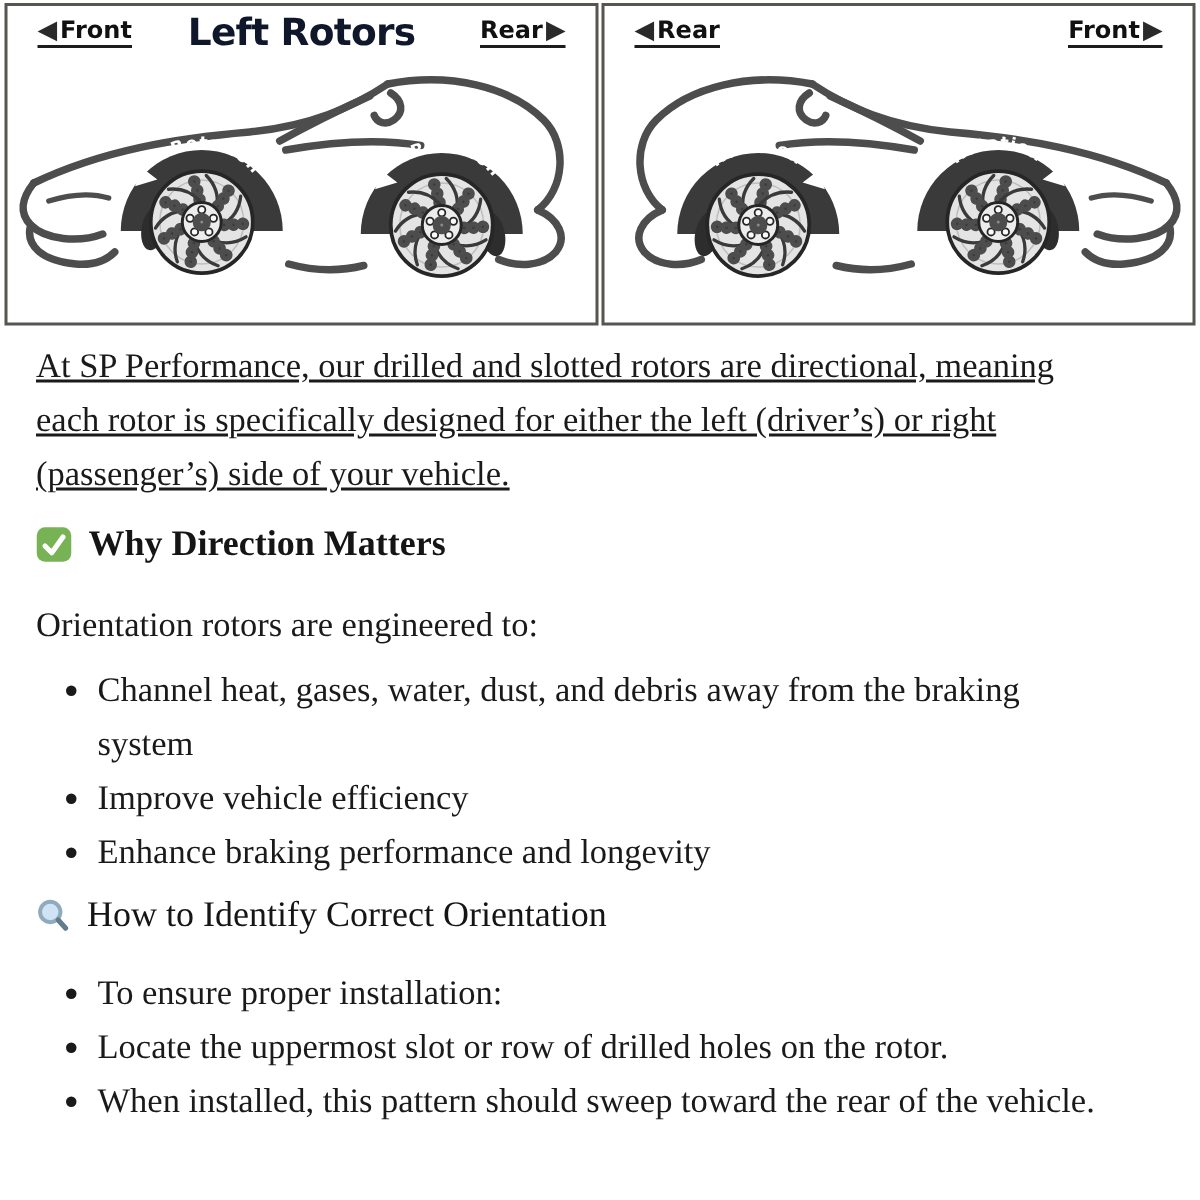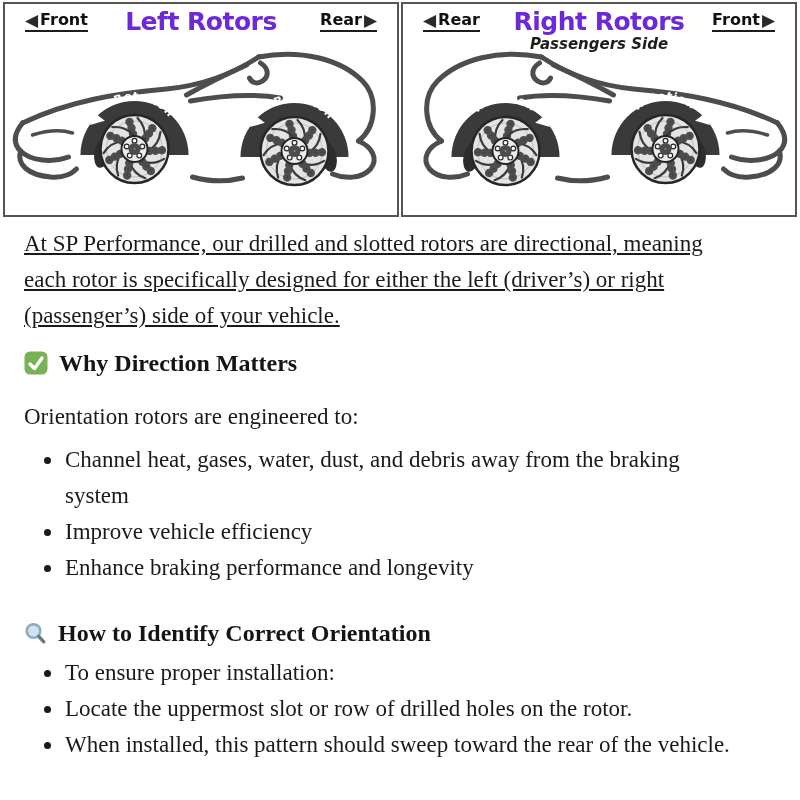--- a/index.html
+++ b/index.html
@@ -7,33 +7,33 @@
 
   
   .diagram { display:flex; width:800px; box-sizing:border-box; padding:2px 3px 0 3px; }
   .panel { flex:1 1 50%; border:2.5px solid #57554f; background:#ffffff; height:215px; box-sizing:border-box; position:relative; overflow:hidden; }
   .panel + .panel { margin-left:2px; }
   .panel-header { position:relative; height:54px; padding:7px 20px 0 20px; display:flex; justify-content:space-between; align-items:flex-start; }
   .dir { display:inline-flex; align-items:center; gap:2px; border-bottom:2.5px solid #1c1c1c; padding-bottom:1px;
          font:bold 16px/18px "DejaVu Sans","Liberation Sans",sans-serif; color:#111; }
   .tri { font-family:"DejaVu Sans",sans-serif; font-size:17px; line-height:14px; color:#2a2a2a; }
   .panel-title-block { position:absolute; left:50%; top:4px; transform:translateX(-50%); text-align:center; width:220px; }
-  .panel-title { font:bold 25px/28px "DejaVu Sans","Liberation Sans",sans-serif; color:#6d28d9; letter-spacing:-0.5px; }
+  .panel-title { font:bold 25px/28px "DejaVu Sans","Liberation Sans",sans-serif; color:#0f172a; letter-spacing:-0.5px; }
   .panel-subtitle { font:italic bold 15px/17px "DejaVu Sans","Liberation Sans",sans-serif; color:#1d1d1d; }
   .car-box { position:absolute; left:0; right:0; bottom:2px; }
 
   
   .content { padding:0 62px 4px 24px; font-size:23px; line-height:36px; }
   .intro { margin:9px 0 0 0;text-decoration:underline; }
   .sec-h { display:flex; align-items:center; gap:11px; font-size:24px; line-height:32px; color:#151515; }
   h2.sec-h { margin:13px 0 0 0; font-weight:bold; }
-  h3.sec-h { margin:31px 0 0 0; font-weight:bold; }
+  h3.sec-h { margin:8px 0 0 0; font-weight:normal; }
   .lead { margin:20px 0 0 0; }
   ul.blist { margin:7px 0 0 0; padding:0 0 0 40px; list-style:disc; }
-  ul.blist.second { margin-top:6px; }
+  ul.blist.second { margin-top:18px; }
   ul.blist li { margin:0; padding-left:1px; }
   .emoji { display:inline-flex; flex:0 0 auto; }
 </style>
 </head>
 <body>
 
 <div class="diagram">
 
   <div class="panel">
     <div class="panel-header">
@@ -109,24 +109,20 @@
       </svg>
     </div>
   </div>
 
   <div class="panel">
     <div class="panel-header">
       <span class="dir">
         <span class="tri">◀</span>
         <span>Rear</span>
       </span>
-      <div class="panel-title-block">
-        <div class="panel-title">Right Rotors</div>
-        <div class="panel-subtitle">Passengers Side</div>
-      </div>
       <span class="dir">
         <span>Front</span>
         <span class="tri">▶</span>
       </span>
     </div>
     <div class="car-box">
       <svg width="100%" height="158" viewBox="0 0 385 158">
         <g transform="translate(385,0) scale(-1,1)">
             <use href="#car-art"></use>
           </g>

